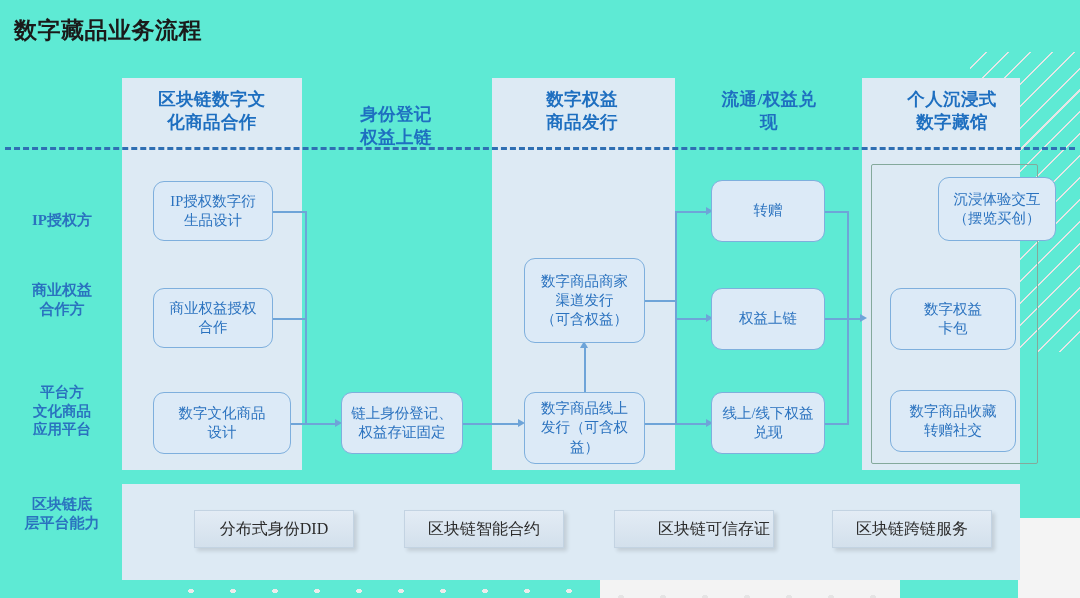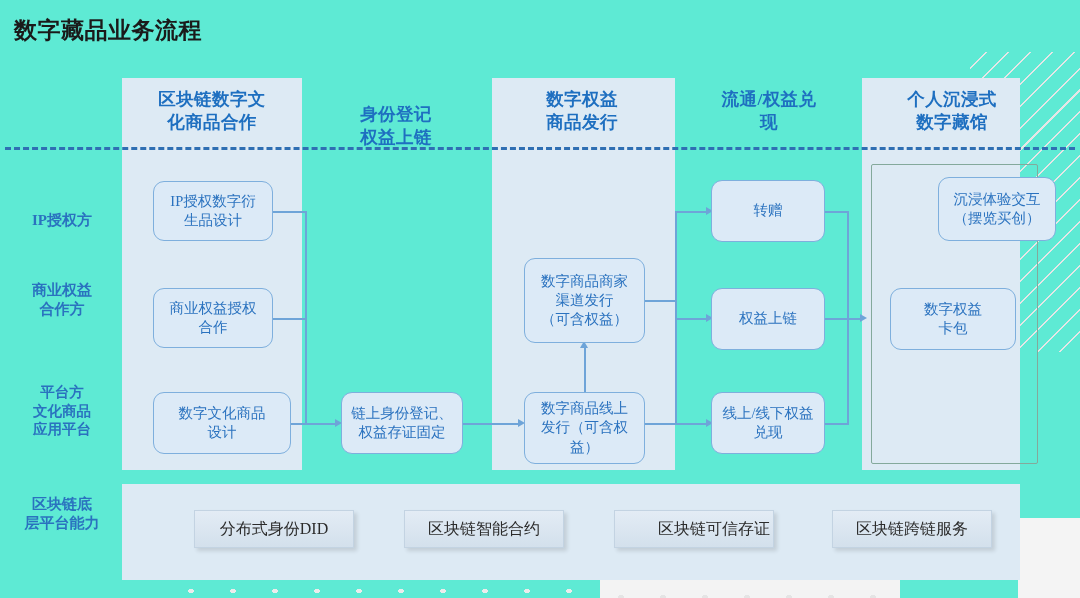--- a/index.html
+++ b/index.html
@@ -198,20 +198,21 @@
   <div class="pbox" style="left:524px; top:258px; width:121px; height:85px;">数字商品商家<br>渠道发行<br>（可含权益）</div>
   <div class="pbox" style="left:524px; top:392px; width:121px; height:72px;">数字商品线上<br>发行（可含权<br>益）</div>
 
   <div class="pbox" style="left:711px; top:180px; width:114px; height:62px;">转赠</div>
   <div class="pbox" style="left:711px; top:288px; width:114px; height:62px;">权益上链</div>
   <div class="pbox" style="left:711px; top:392px; width:114px; height:62px;">线上/线下权益<br>兑现</div>
 
   <div class="museum-frame"></div>
   <div class="pbox" style="left:890px; top:177px; width:118px; height:64px;margin-left:48px;">沉浸体验交互<br>（摆览买创）</div>
   <div class="pbox" style="left:890px; top:288px; width:126px; height:62px;">数字权益<br>卡包</div>
+  <div class="pbox" style="left:890px; top:390px; width:126px; height:62px;">数字商品收藏<br>转赠社交</div>
 
   <div class="bottom-band"></div>
   <div class="capbox" style="left:194px; width:160px;">分布式身份DID</div>
   <div class="capbox" style="left:404px; width:160px;">区块链智能合约</div>
   <div class="capbox" style="left:614px; width:160px;padding-left:40px;">区块链可信存证</div>
   <div class="capbox" style="left:832px; width:160px;">区块链跨链服务</div>
 
 </div>
 
 </body></html>

